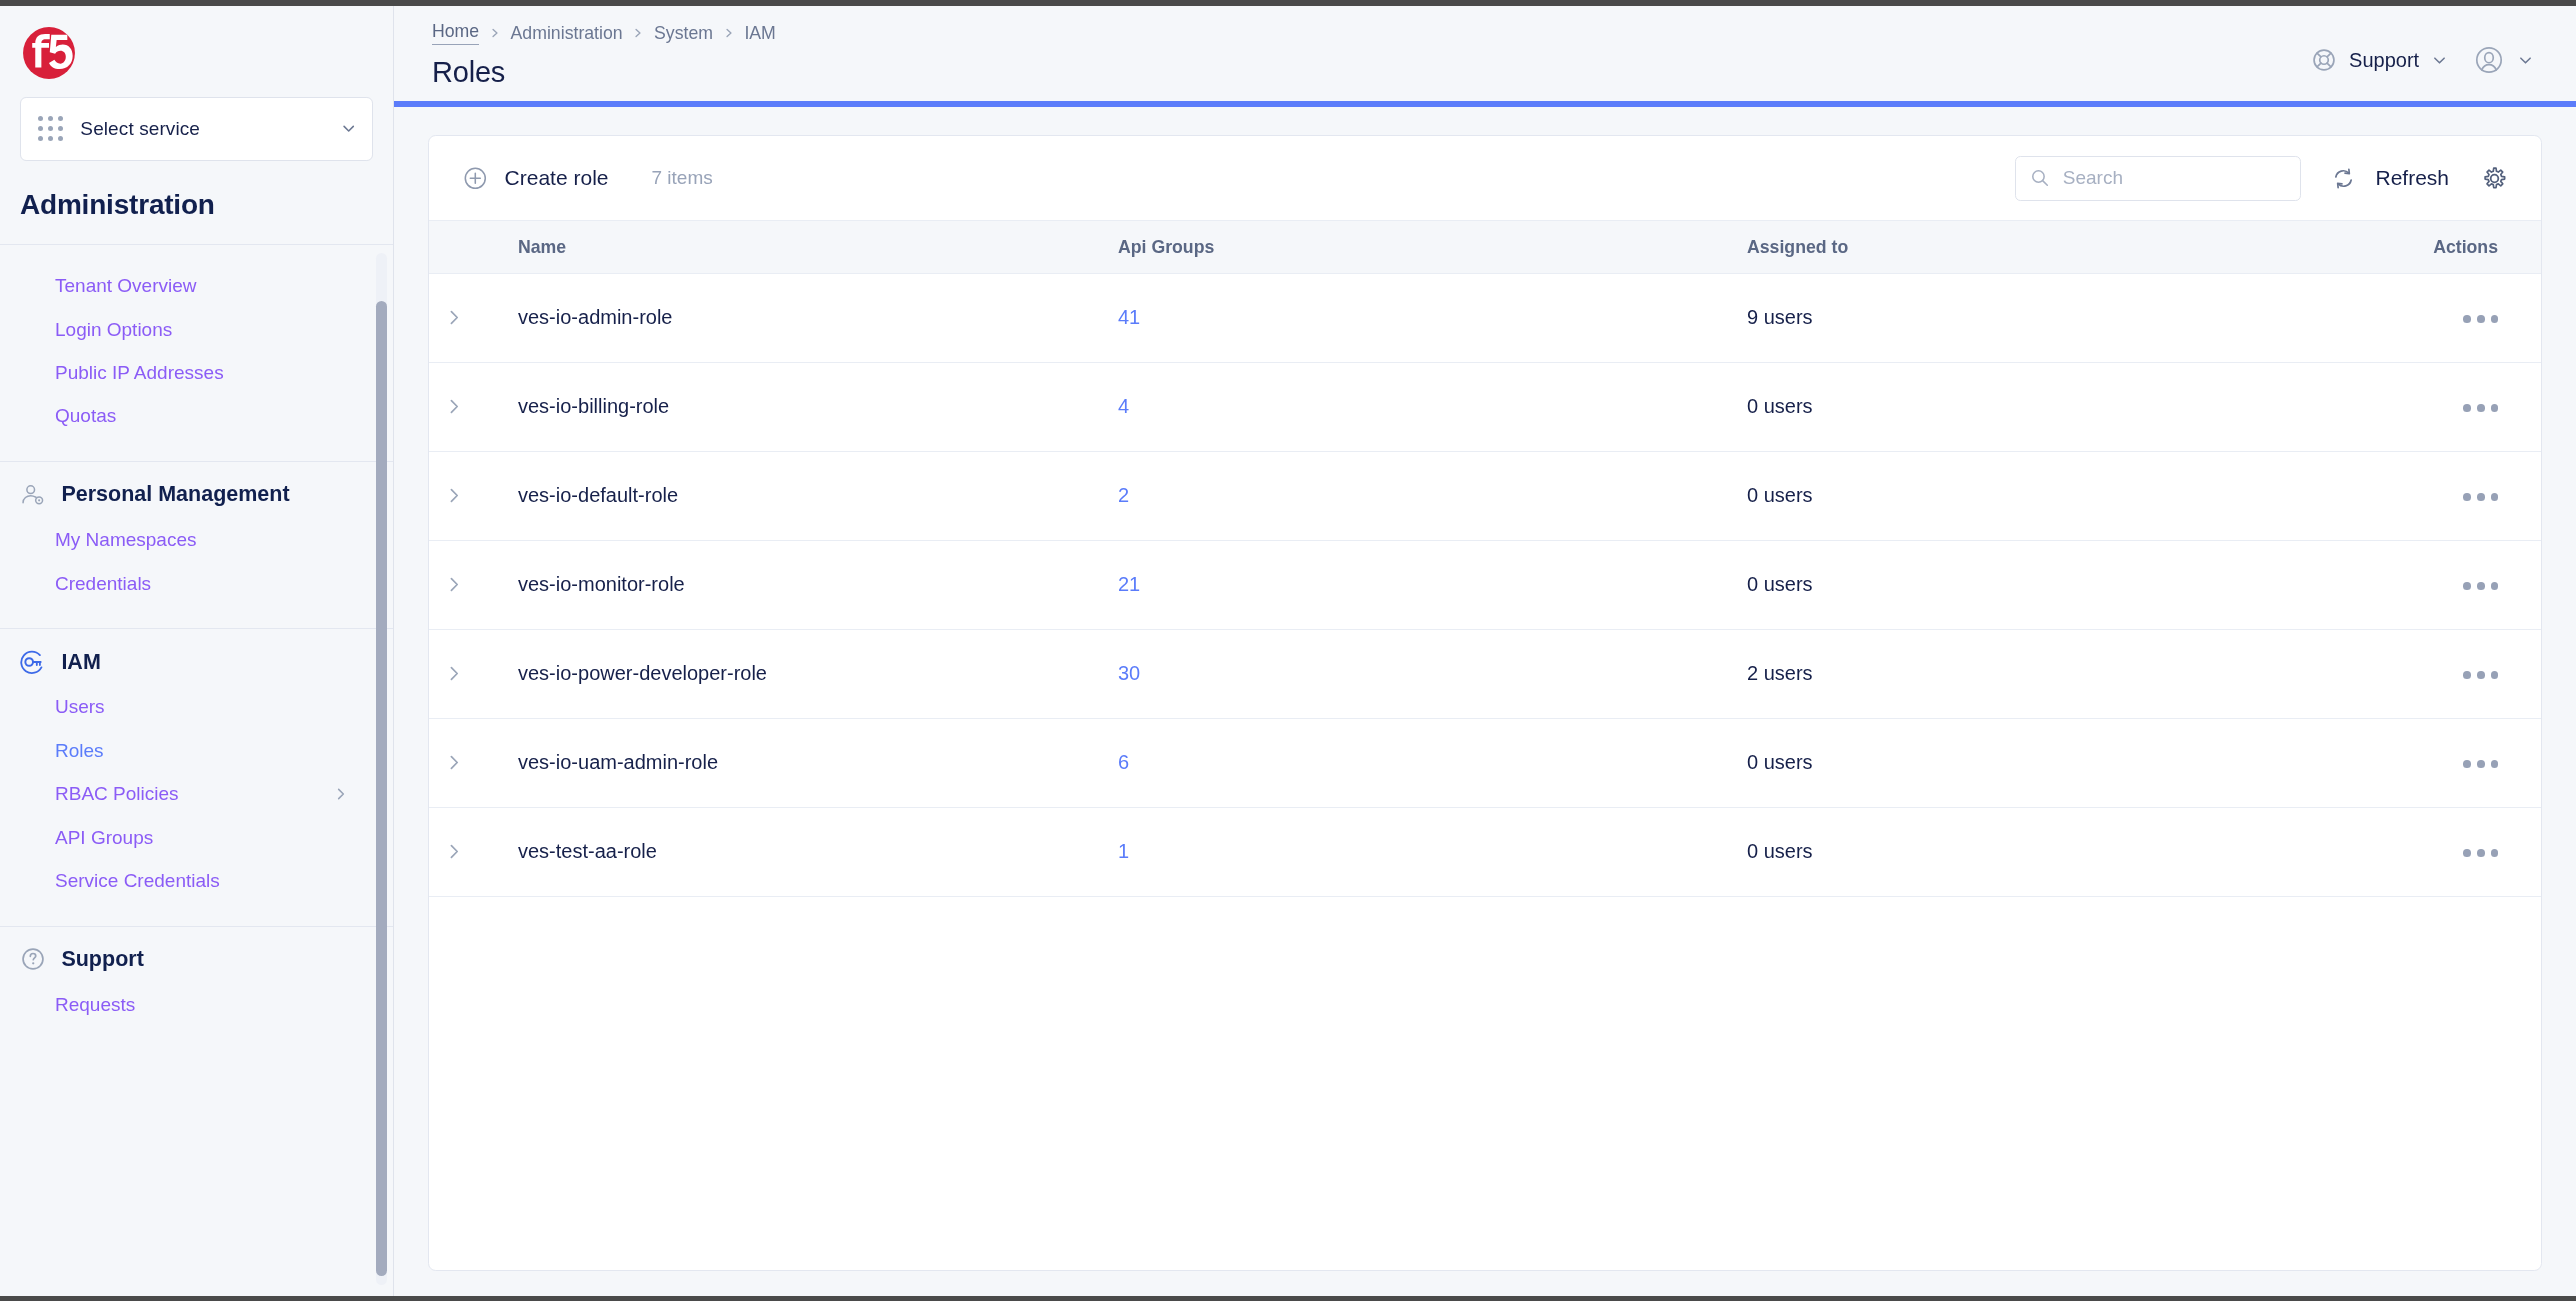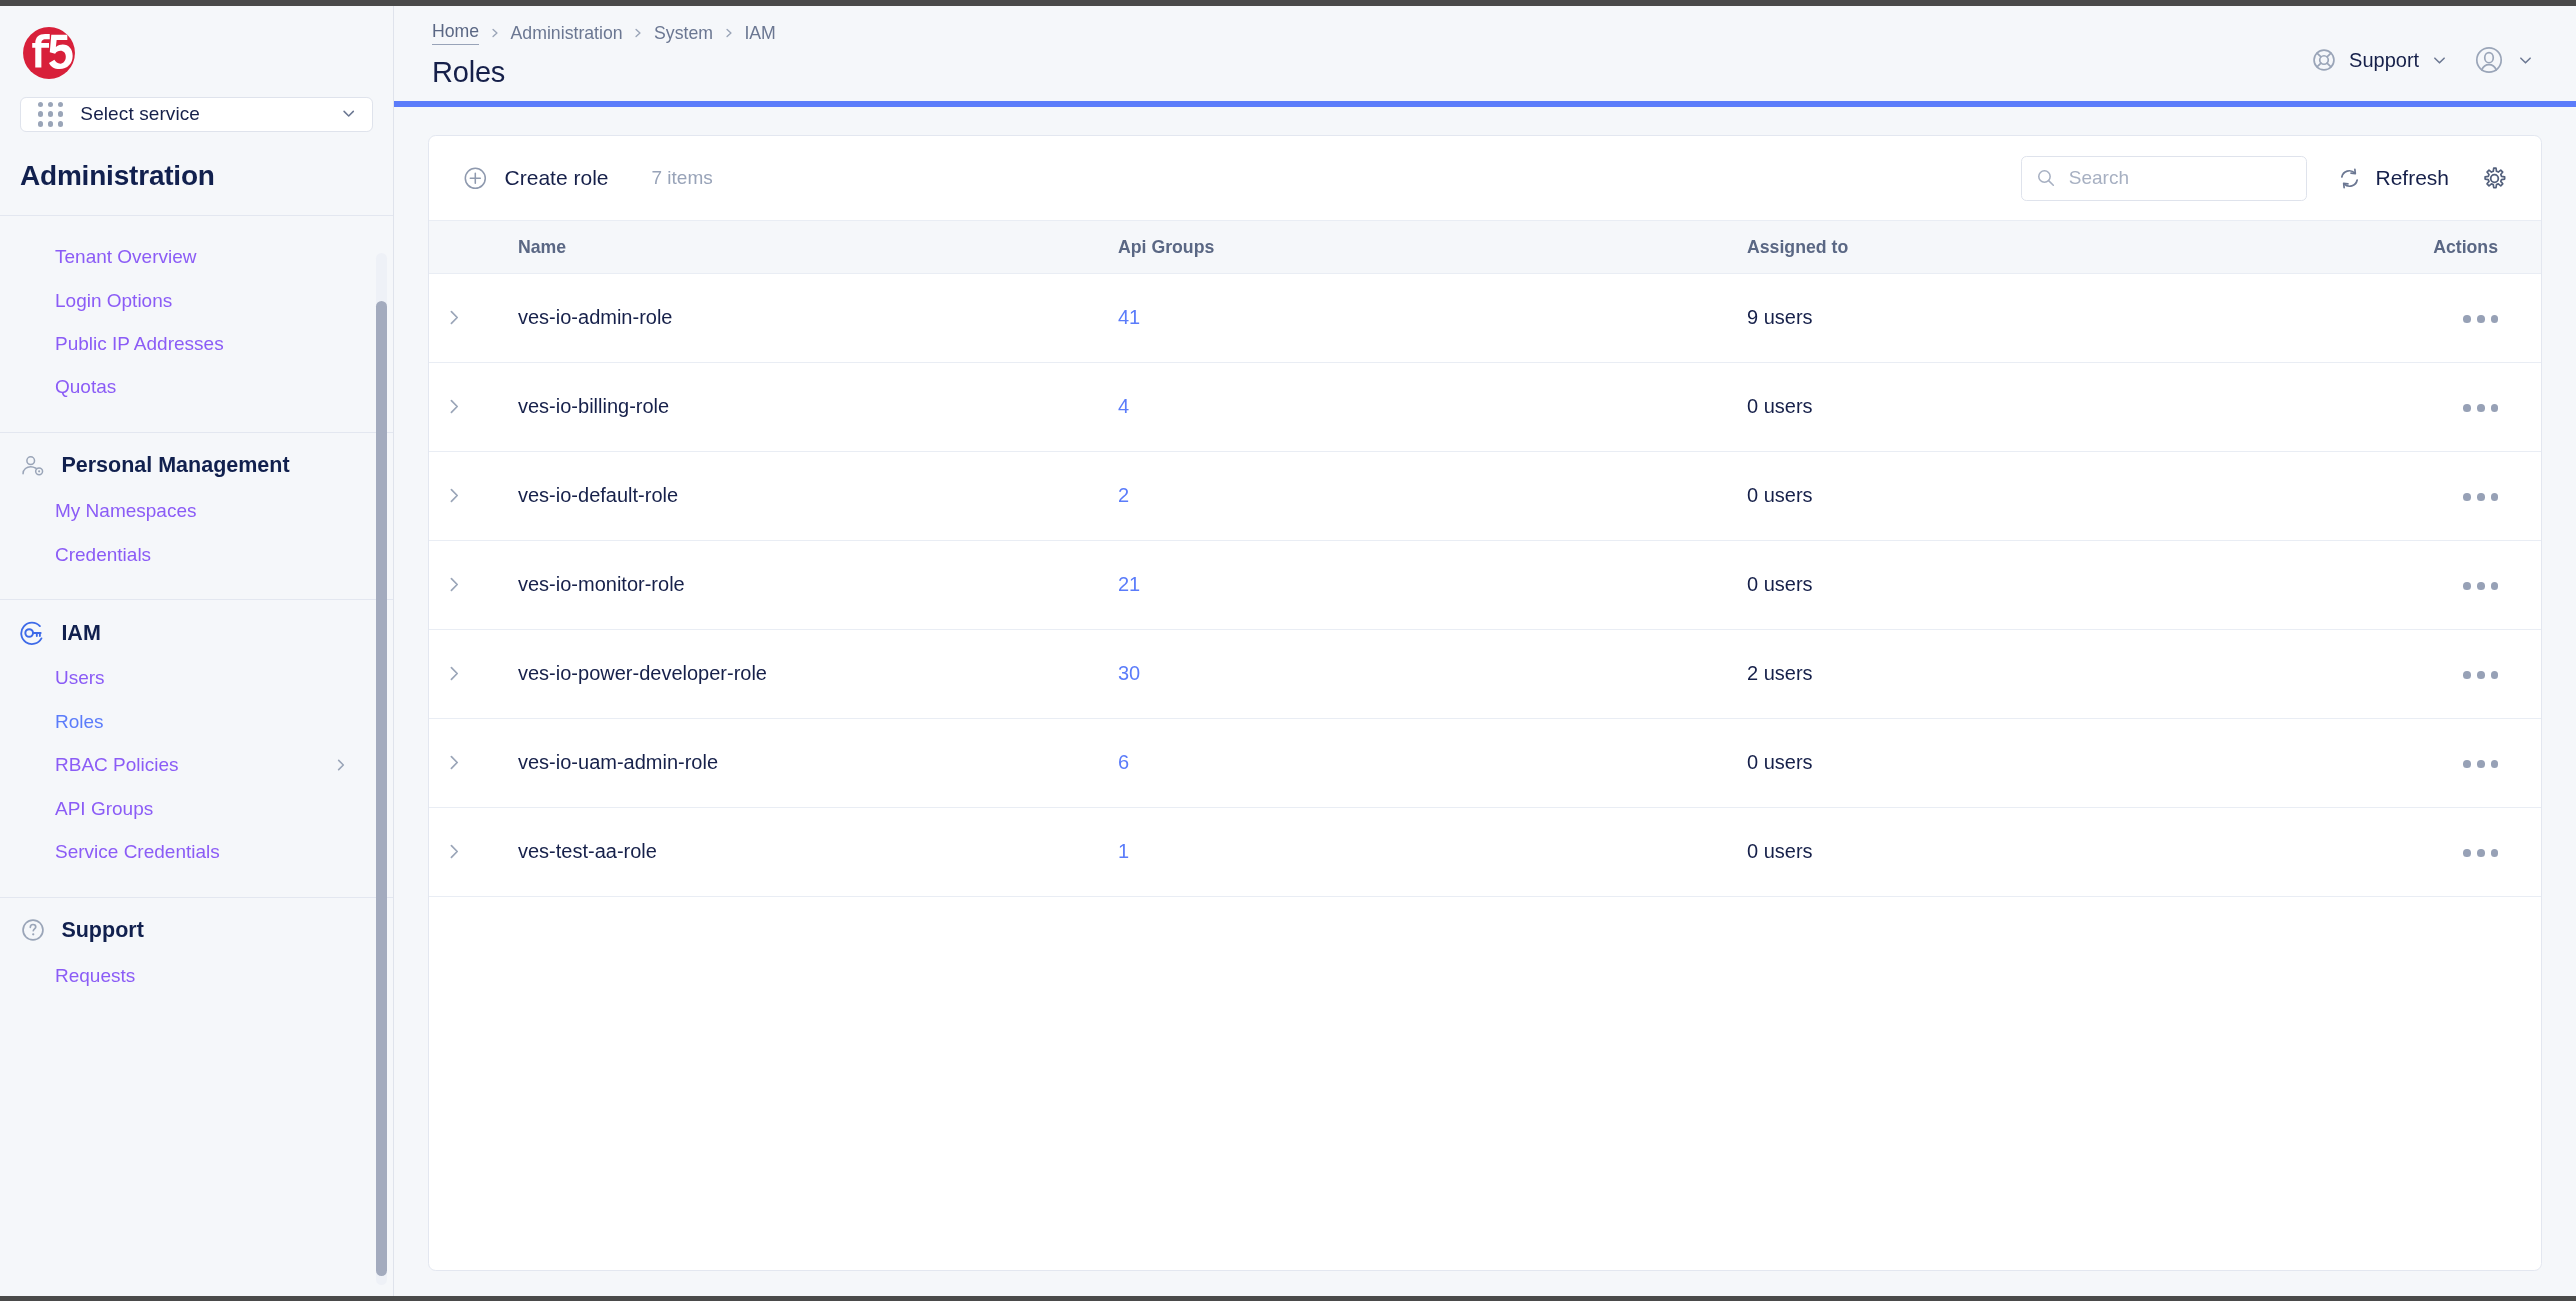--- a/index.html
+++ b/index.html
@@ -27,21 +27,21 @@
     background: #f5f7fa;
     border-right: 0.8px solid #dfe3ec;
     position: relative;
     padding-top: 6.1px;
   }
   .logo-wrap { padding: 18.4px 0 0 20px; height: 86px; }
   .f5-logo { width: 58px; height: 58px; display: block; }
 
   .service-select {
     margin: 4.6px 20px 0 20px;
-    height: 35px;
+    height: 64px;
     background: #ffffff;
     border: 0.8px solid #dfe3ec;
     border-radius: 6.1px;
     display: flex; align-items: center;
     padding: 0 15.4px 0 17px;
     cursor: pointer;
   }
   .grid-icon { display: grid; grid-template-columns: repeat(3, 5.4px); gap: 4.6px; margin-right: 17px; }
   .grid-icon i { width: 5.4px; height: 5.4px; border-radius: 50%; background: #9aa5b8; display: block; }
   .service-select-label {
@@ -138,21 +138,21 @@
     border: 0.8px solid #dfe3ec; border-radius: 5.4px;
     display: flex; align-items: center; gap: 12.3px; padding: 0 14px;
     background: #fff;
   }
   .search-ic { width: 20px; height: 20px; flex: 0 0 20px; }
   .search-input {
     border: none; outline: none; font-size: 19px; color: #16204a;
     font-family: "Liberation Sans", sans-serif; flex: 1; background: transparent;
   }
   .search-input::placeholder { color: #a7b0c2; }
-  .refresh-btn { display: flex; align-items: center; gap: 14px; cursor: pointer; }
+  .refresh-btn { display: flex; align-items: center; gap: 20px; cursor: pointer; }
   .refresh-ic { width: 23px; height: 23px; }
   .refresh-label { font-size: 21px; color: #16204a; }
   .gear-btn { width: 29px; height: 29px; cursor: pointer; }
 
   
   .tbl { width: 100%; border-collapse: collapse; table-layout: fixed; }
   .tbl thead th {
     background: #f5f7fa;
     font-size: 17.7px; font-weight: bold; color: #5a6784;
     text-align: left; padding: 15.4px 0 15.4px 0; height: 51px;

